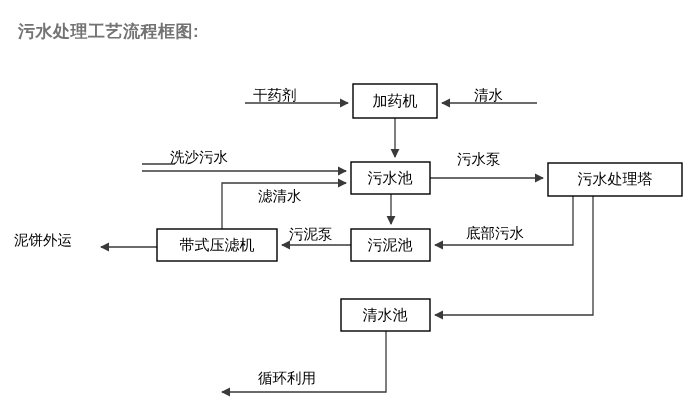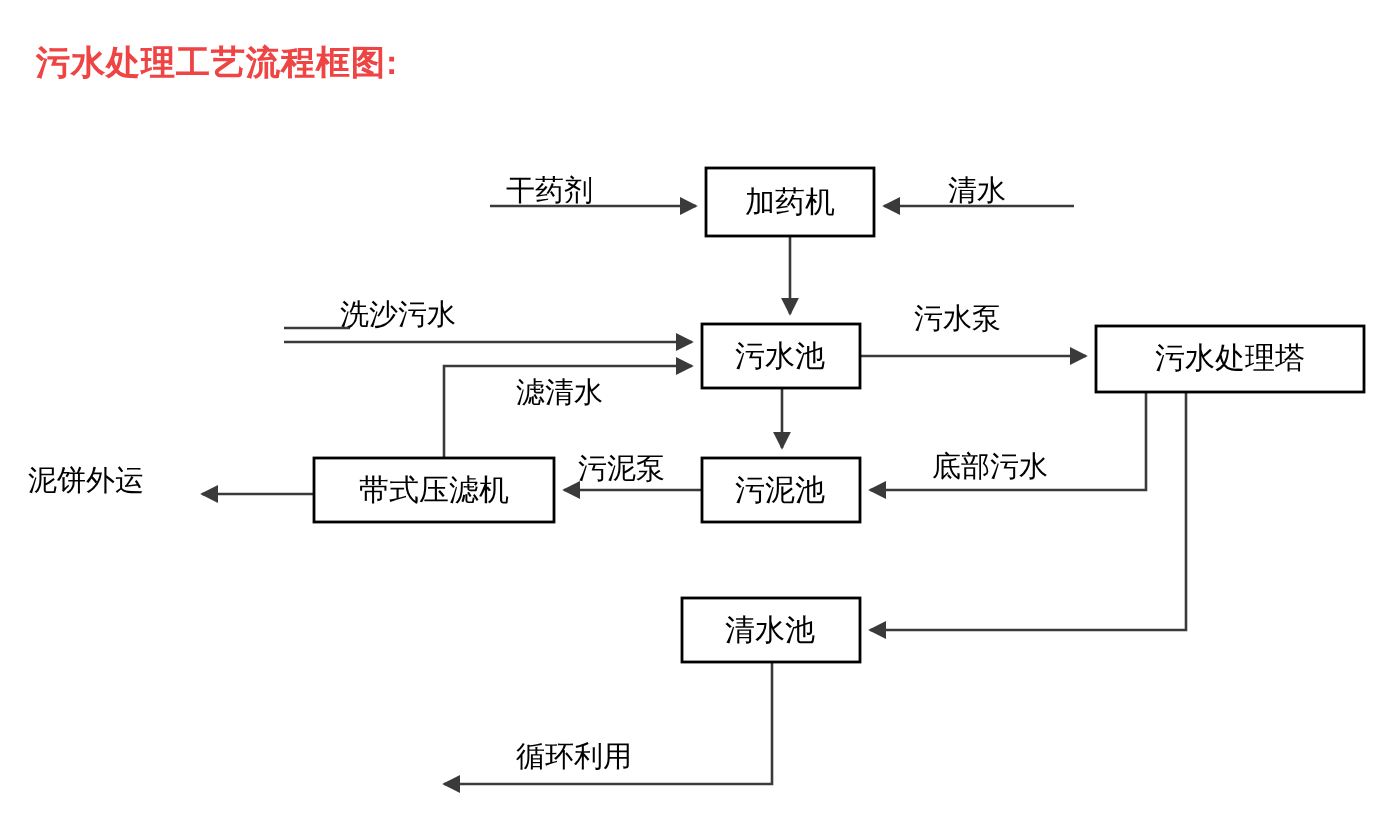--- a/index.html
+++ b/index.html
@@ -14,21 +14,21 @@
     background: #ffffff;
     font-family: "Liberation Sans", "DejaVu Sans", sans-serif;
     overflow: hidden;
   }
   #title {
     position: absolute;
     left: 18px;
     top: 20px;
     font-size: 17px;
     font-weight: bold;
-    color: #ef4444;
+    color: #737373;
     letter-spacing: 0.5px;
     white-space: nowrap;
   }
   svg#flow {
     position: absolute;
     left: 0;
     top: 0;
     width: 700px;
     height: 420px;
   }

